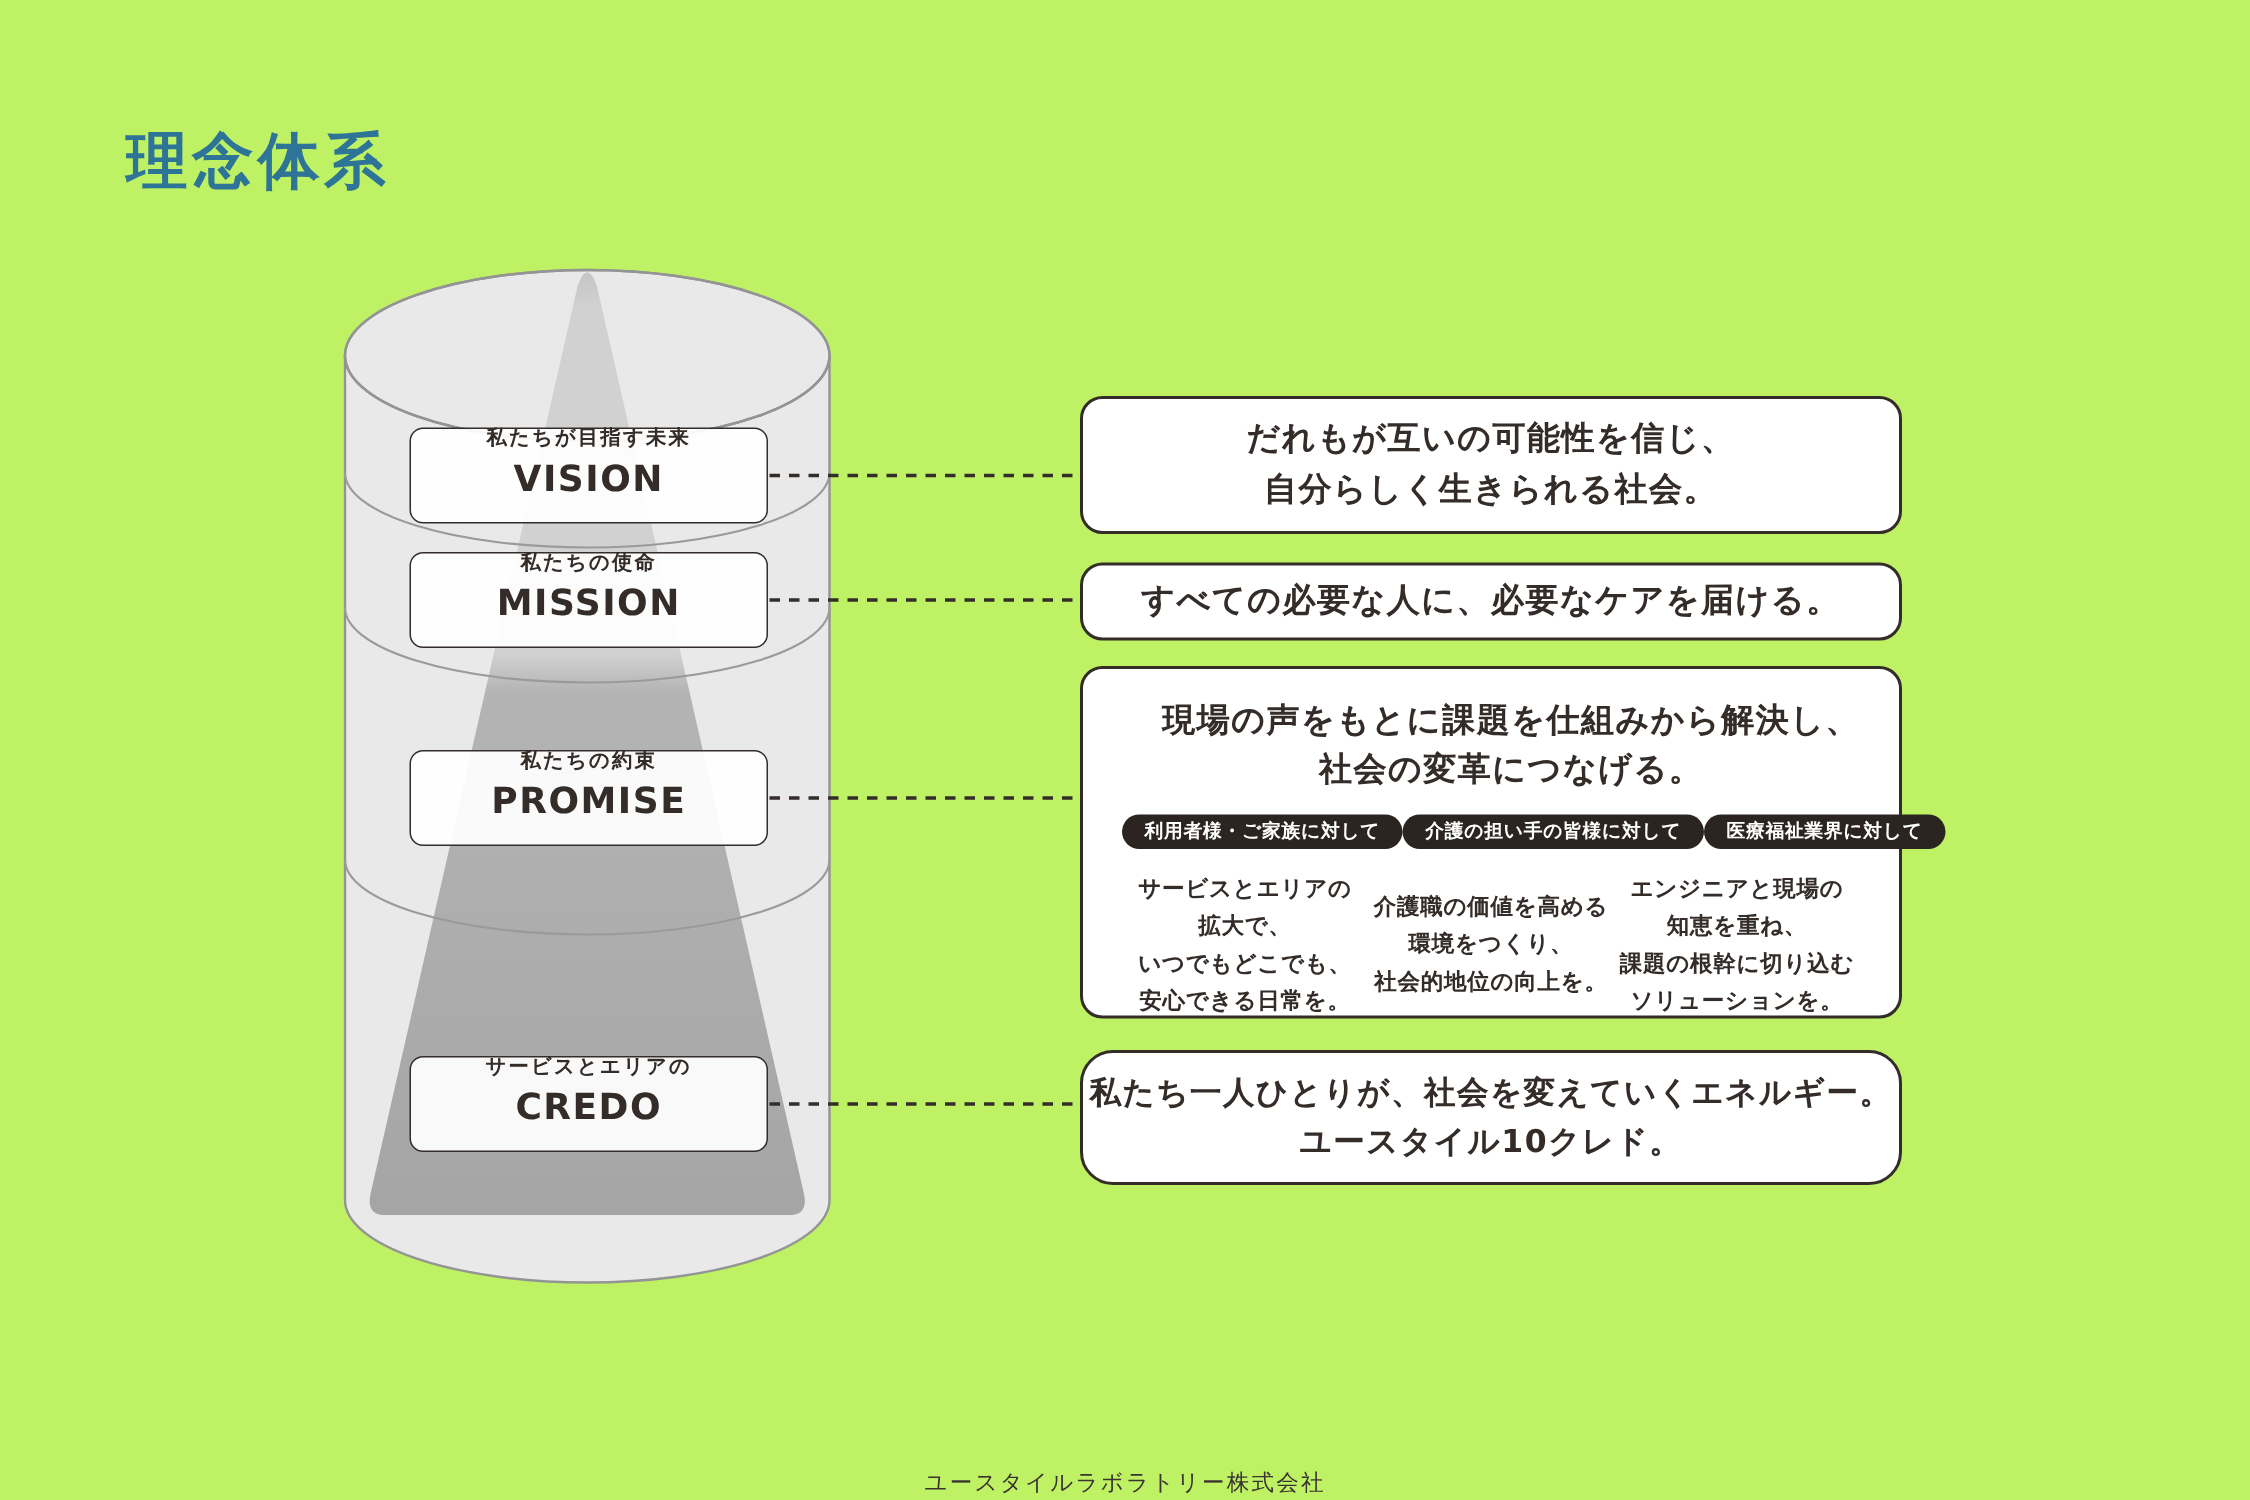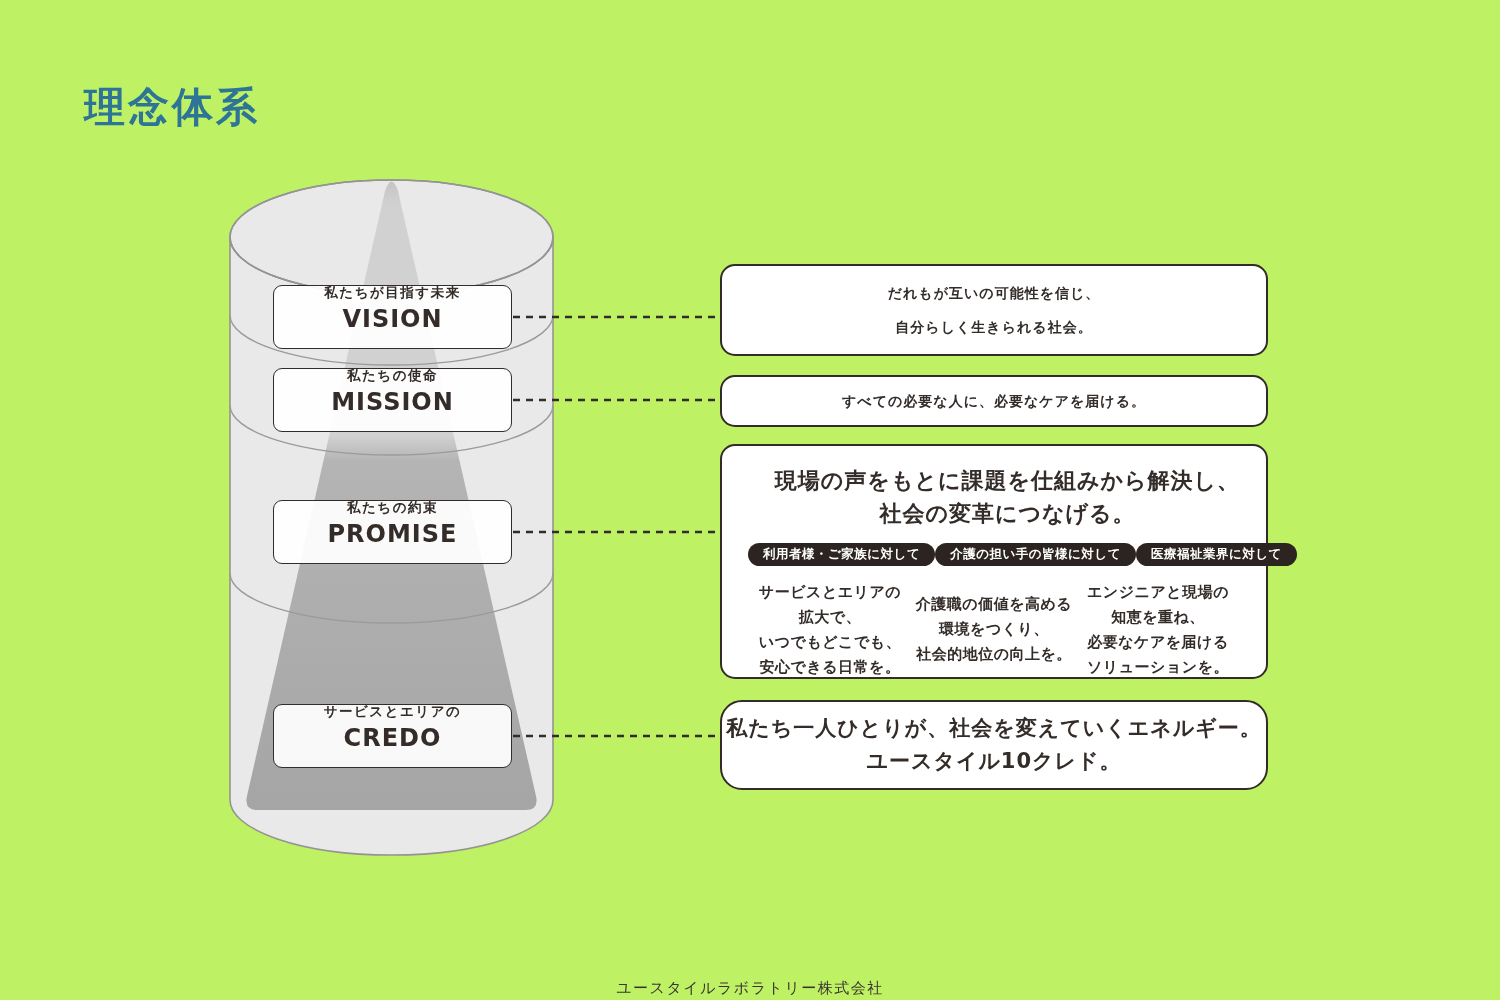--- a/index.html
+++ b/index.html
@@ -42,21 +42,21 @@
   .lv-credo{top:704px;}
 
   
   .desc-box{
     position:absolute;left:720px;width:548px;
     background:var(--box-bg);
     border:2px solid var(--ink);border-radius:15px;
     display:flex;flex-direction:column;align-items:center;justify-content:center;
     text-align:center;
   }
-  .desc-text{font-size:14px;font-weight:800;letter-spacing:1px;line-height:34px;white-space:pre-line;}
+  .desc-text{font-size:22px;font-weight:800;letter-spacing:1px;line-height:34px;white-space:pre-line;}
   .d-vision{top:264px;height:92px;}
   .d-mission{top:375px;height:52px;}
   .d-mission .desc-text{line-height:1;}
   .d-credo{top:700px;height:90px;border-radius:22px;}
   .d-credo .desc-text{font-size:21px;line-height:33px;}
 
   .d-promise{top:444px;height:235px;justify-content:flex-start;padding:18px 26px 16px;align-items:flex-end;}
   .promise-heading{font-size:22px;font-weight:800;letter-spacing:1px;line-height:33px;white-space:pre-line;}
   .audience-row{display:flex;width:100%;margin-top:13px;}
   .audience-col{flex:1;display:flex;flex-direction:column;align-items:center;}
@@ -152,21 +152,21 @@
     <div class="audience-texts">
       <div class="audience-text">サービスとエリアの
 拡大で、
 いつでもどこでも、
 安心できる日常を。</div>
       <div class="audience-text">介護職の価値を高める
 環境をつくり、
 社会的地位の向上を。</div>
       <div class="audience-text">エンジニアと現場の
 知恵を重ね、
-必要なケアを届ける
+課題の根幹に切り込む
 ソリューションを。</div>
     </div>
   </div>
 
   <div class="desc-box d-credo">
     <div class="desc-text">私たち一人ひとりが、社会を変えていくエネルギー。
 ユースタイル10クレド。</div>
   </div>
 
   <div class="footer">ユースタイルラボラトリー株式会社</div>

